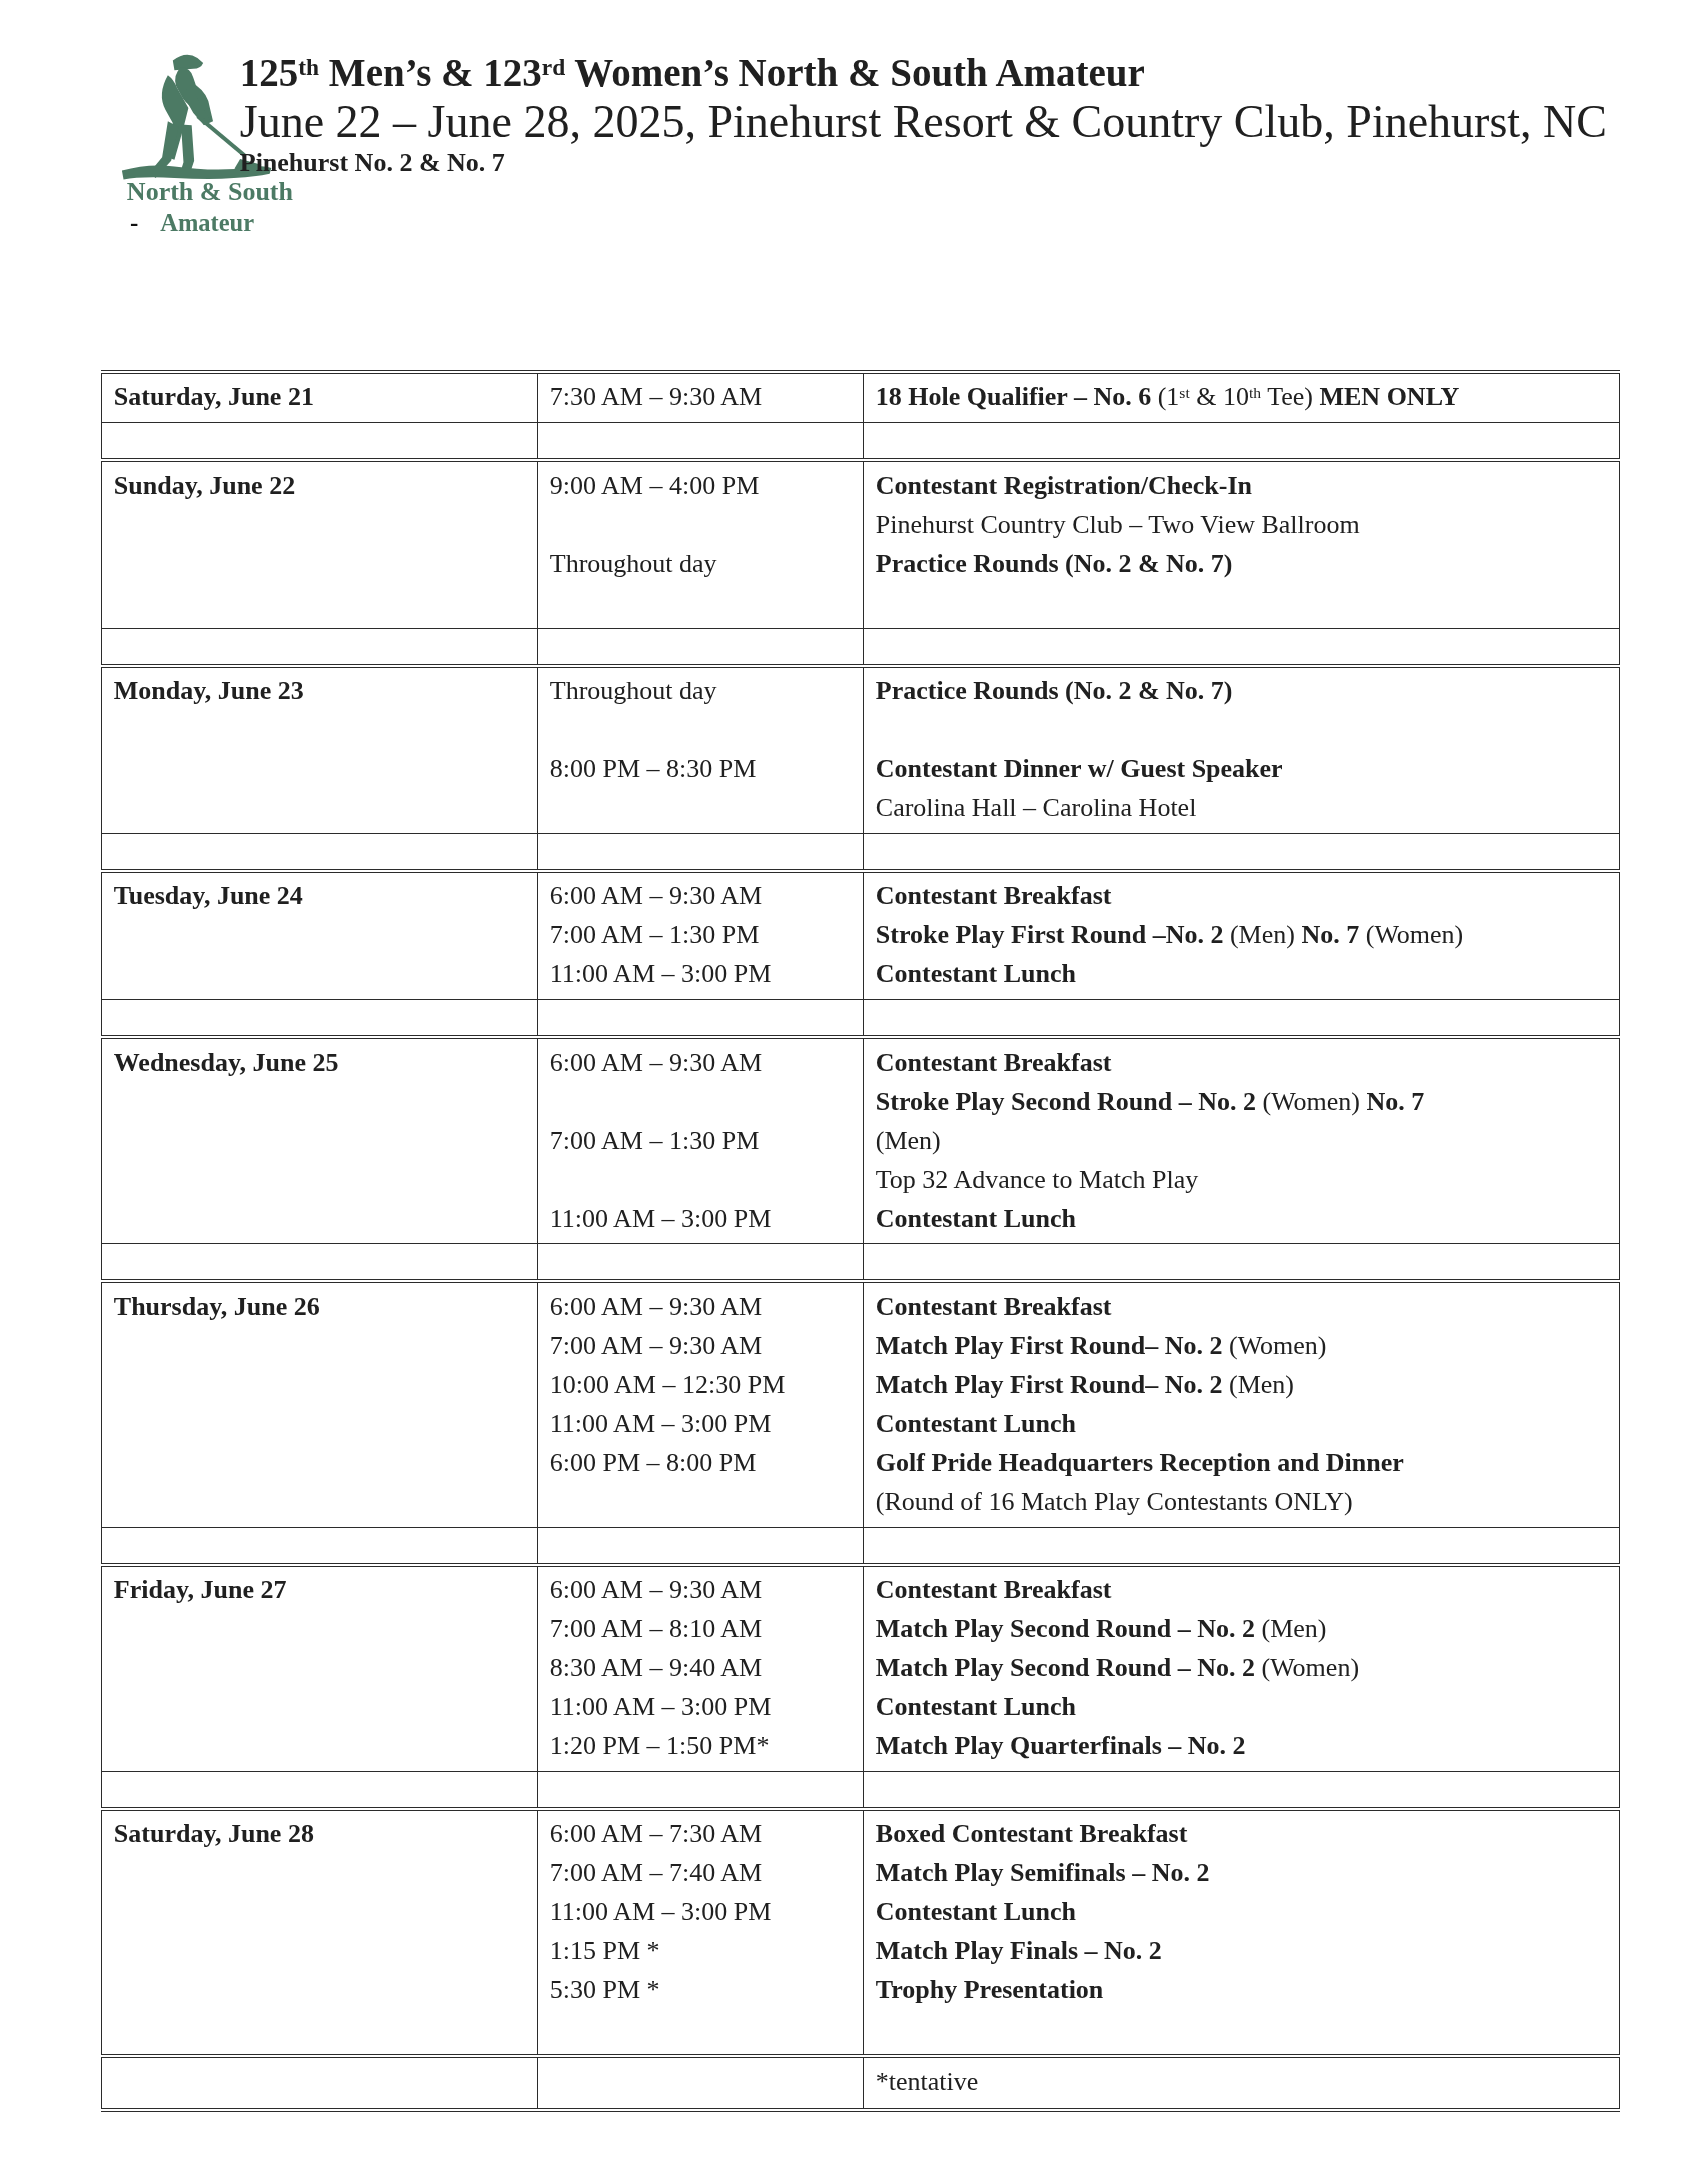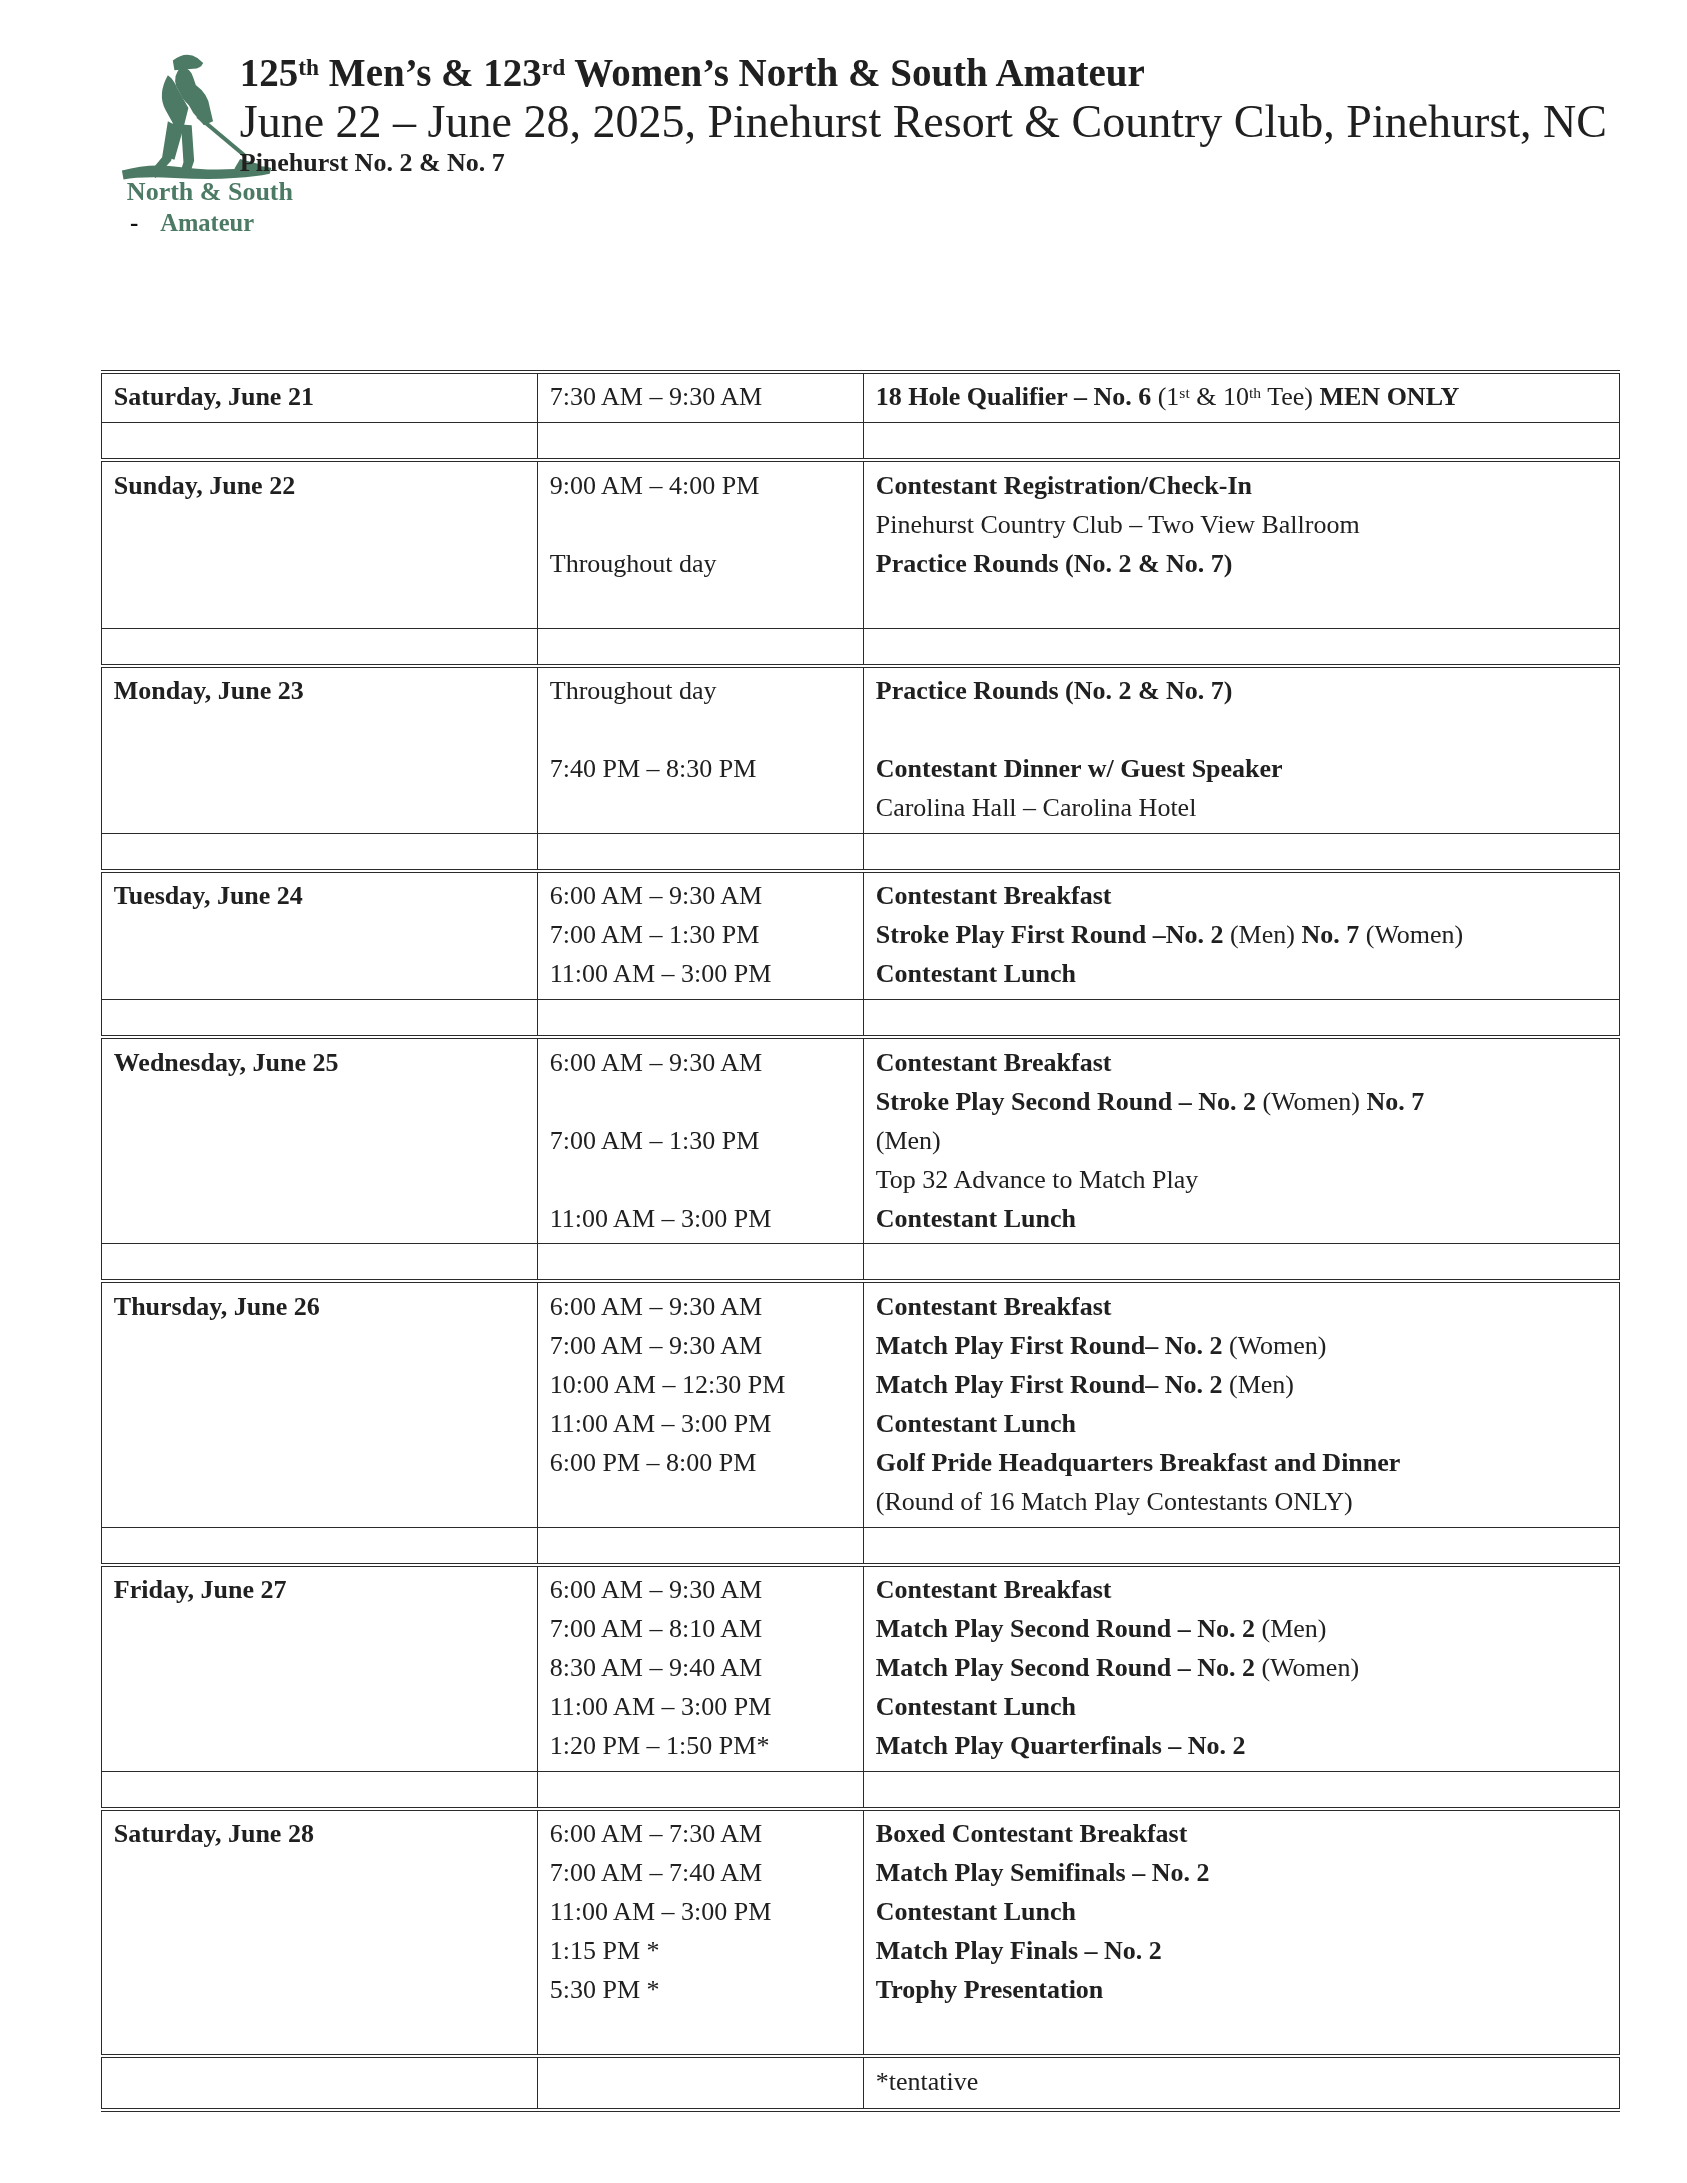--- a/index.html
+++ b/index.html
@@ -138,21 +138,21 @@
           <td></td>
           <td></td>
         </tr>
         <tr class="day-row">
           <td class="date-cell">
             <div class="line">Monday, June 23</div>
           </td>
           <td class="time-cell">
             <div class="line">Throughout day</div>
             <div class="line"></div>
-            <div class="line">7:40 PM – 8:30 PM</div>
+            <div class="line">8:00 PM – 8:30 PM</div>
           </td>
           <td class="event-cell">
             <div class="line"><span class="b">Practice Rounds (No. 2 &amp; No. 7)</span></div>
             <div class="line"></div>
             <div class="line"><span class="b">Contestant Dinner w/ Guest Speaker</span></div>
             <div class="line"><span>Carolina Hall – Carolina Hotel</span></div>
           </td>
         </tr>
         <tr class="spacer-row">
           <td></td>
@@ -212,21 +212,21 @@
             <div class="line">7:00 AM – 9:30 AM</div>
             <div class="line">10:00 AM – 12:30 PM</div>
             <div class="line">11:00 AM – 3:00 PM</div>
             <div class="line">6:00 PM – 8:00 PM</div>
           </td>
           <td class="event-cell">
             <div class="line"><span class="b">Contestant Breakfast</span></div>
             <div class="line"><span class="b">Match Play First Round– No. 2 </span><span>(Women)</span></div>
             <div class="line"><span class="b">Match Play First Round– No. 2 </span><span>(Men)</span></div>
             <div class="line"><span class="b">Contestant Lunch</span></div>
-            <div class="line"><span class="b">Golf Pride Headquarters Breakfast and Dinner</span></div>
+            <div class="line"><span class="b">Golf Pride Headquarters Reception and Dinner</span></div>
             <div class="line"><span>(Round of 16 Match Play Contestants ONLY)</span></div>
           </td>
         </tr>
         <tr class="spacer-row">
           <td></td>
           <td></td>
           <td></td>
         </tr>
         <tr class="day-row">
           <td class="date-cell">

